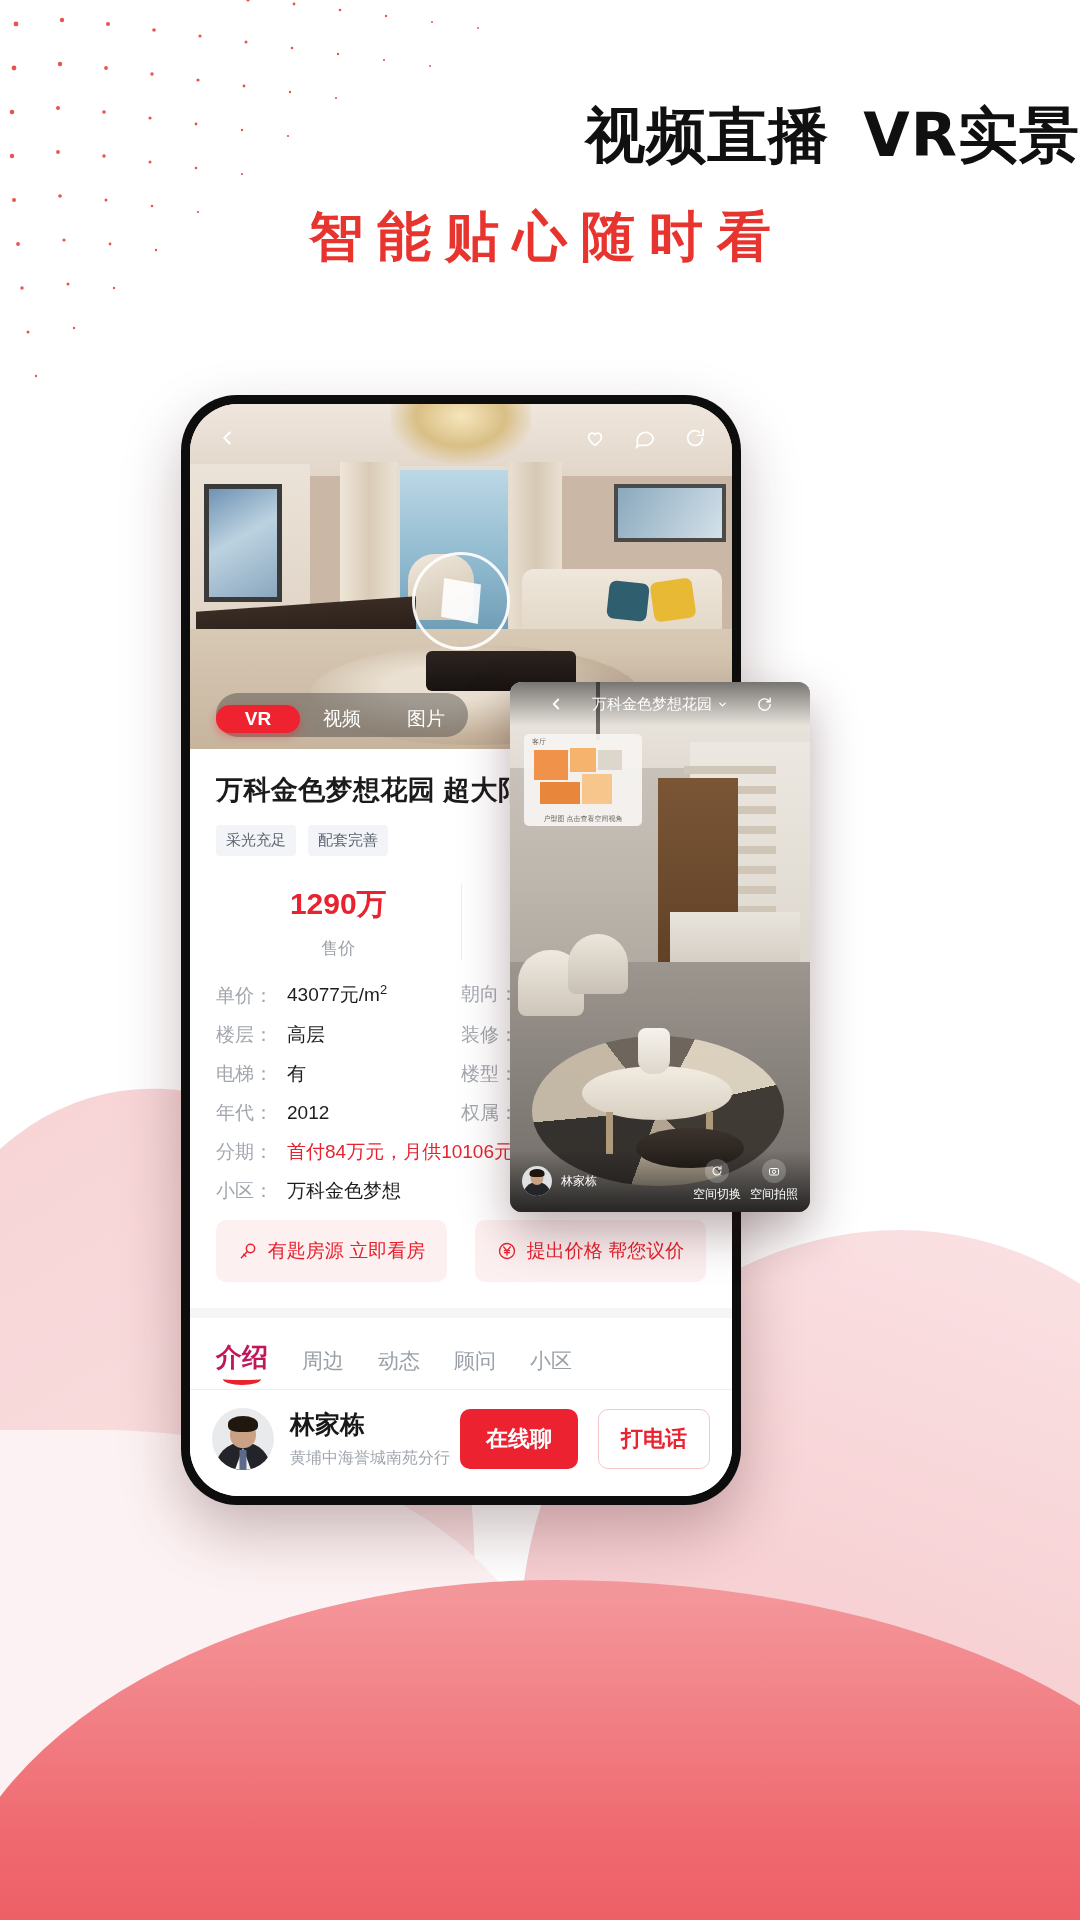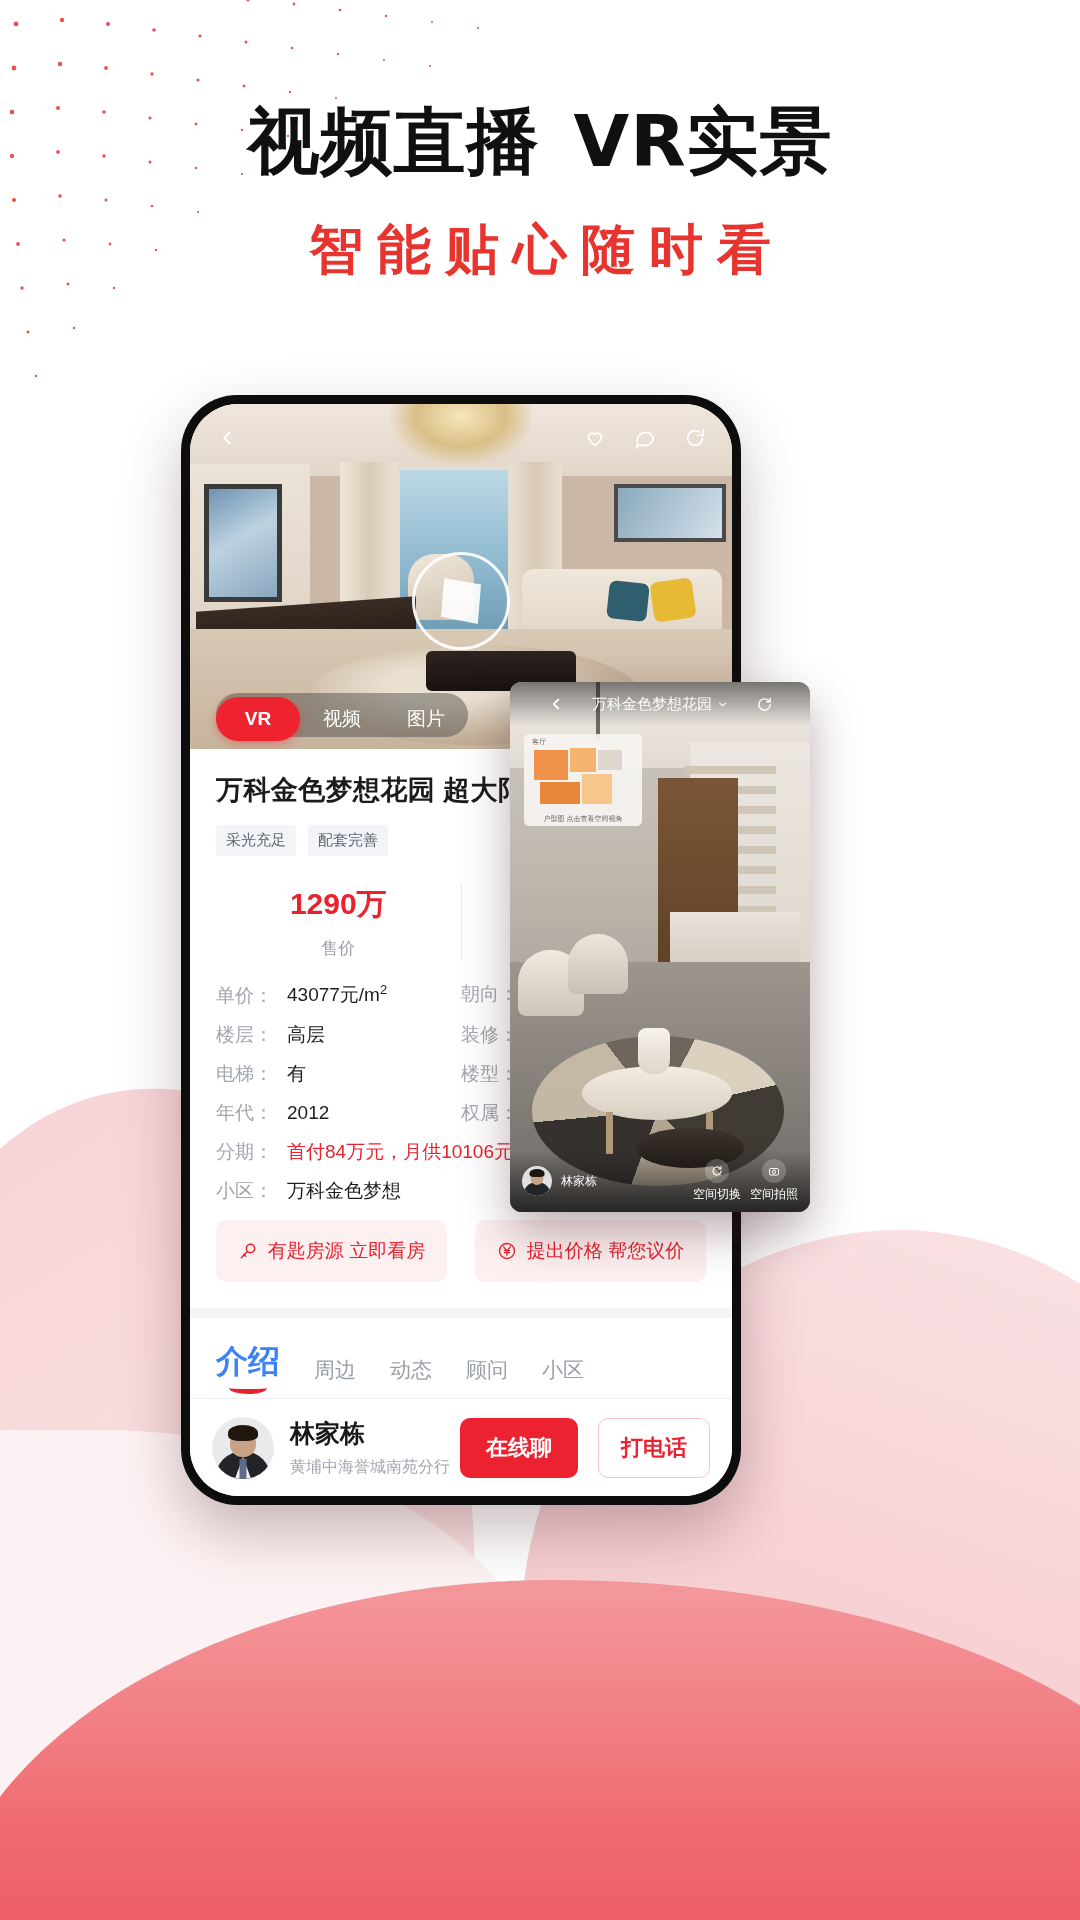--- a/index.html
+++ b/index.html
@@ -34,23 +34,24 @@
   }
   .bg-white-wedge{
     position:absolute;left:-80px;bottom:70px;width:640px;height:420px;
     background:#fdf2f3;
     border-radius:0 72% 0 0;
   }
 
   
   .headline-wrap{position:absolute;top:104px;left:0;right:0;text-align:center;}
   .headline{
-    font-size:72px;line-height:1.05;font-weight:700;color:#101010;
+    font-size:60px;line-height:1.05;font-weight:700;color:#101010;
     letter-spacing:1px;white-space:nowrap;
     font-family:"DejaVu Sans","Liberation Sans",sans-serif;
+    text-align:right;
   }
   .headline .gap{display:inline-block;width:34px;}
   .subline{
     margin-top:34px;font-size:54px;font-weight:700;color:#e8342f;
     letter-spacing:14px;text-indent:14px;white-space:nowrap;
     font-family:"DejaVu Sans","Liberation Sans",sans-serif;
   }
 
   
   .phone{
@@ -126,21 +127,21 @@
   .icon-btn svg{display:block;}
   .hero-topbar .spacer{flex:1;}
   .hero-topbar .icon-btn+.icon-btn{margin-left:16px;}
 
   .media-tabs{
     position:absolute;left:26px;bottom:12px;display:flex;align-items:center;
     background:rgba(60,60,60,.42);border-radius:22px;height:44px;padding:0;
     backdrop-filter:blur(2px);
   }
   .media-tab{
-    height:44px;min-width:84px;display:flex;align-items:center;justify-content:center;
+    height:28px;min-width:84px;display:flex;align-items:center;justify-content:center;
     color:#fff;font-size:19px;border-radius:22px;margin-top:8px;
   }
   .media-tab.active{background:#ef2230;font-weight:700;box-shadow:0 3px 8px rgba(239,34,48,.4);}
 
   
   .detail{position:absolute;left:0;right:0;top:345px;bottom:0;background:#fff;}
   .pad{padding:0 26px;}
   .title{
     margin-top:22px;font-size:27px;line-height:1.42;font-weight:700;color:#1b1b1b;
     letter-spacing:.4px;
@@ -172,21 +173,21 @@
     flex:1;height:62px;border-radius:10px;background:#fdf0f0;color:#e8222f;
     display:flex;align-items:center;justify-content:center;gap:10px;
     font-size:19px;
   }
   .cta svg{display:block;}
 
   .divider{height:10px;background:#f4f5f7;margin-top:26px;}
 
   .sec-tabs{display:flex;align-items:flex-end;gap:34px;padding:22px 26px 0;}
   .sec-tab{font-size:21px;color:#9aa0a8;position:relative;padding-bottom:14px;}
-  .sec-tab.active{color:#3b82f6;font-size:32px;font-weight:700;}
+  .sec-tab.active{color:#be185d;font-size:26px;font-weight:700;}
   .sec-tab.active .underline{
     position:absolute;left:50%;transform:translateX(-50%);bottom:4px;
     width:38px;height:7px;
     border-bottom:5px solid #e8222f;border-radius:50%;
   }
   .tabs-line{height:1px;background:#eceef0;}
 
   .agent{
     display:flex;align-items:center;padding:18px 22px;gap:16px;
   }

